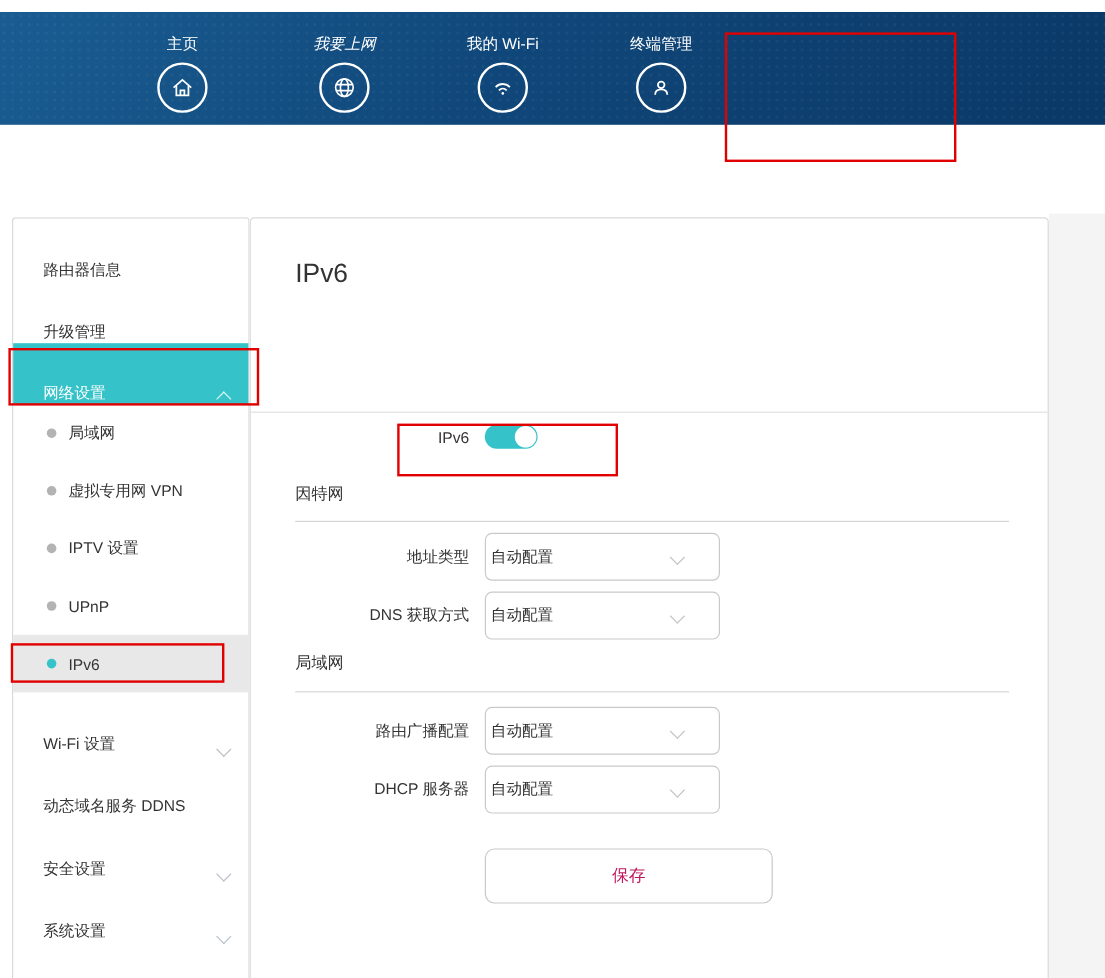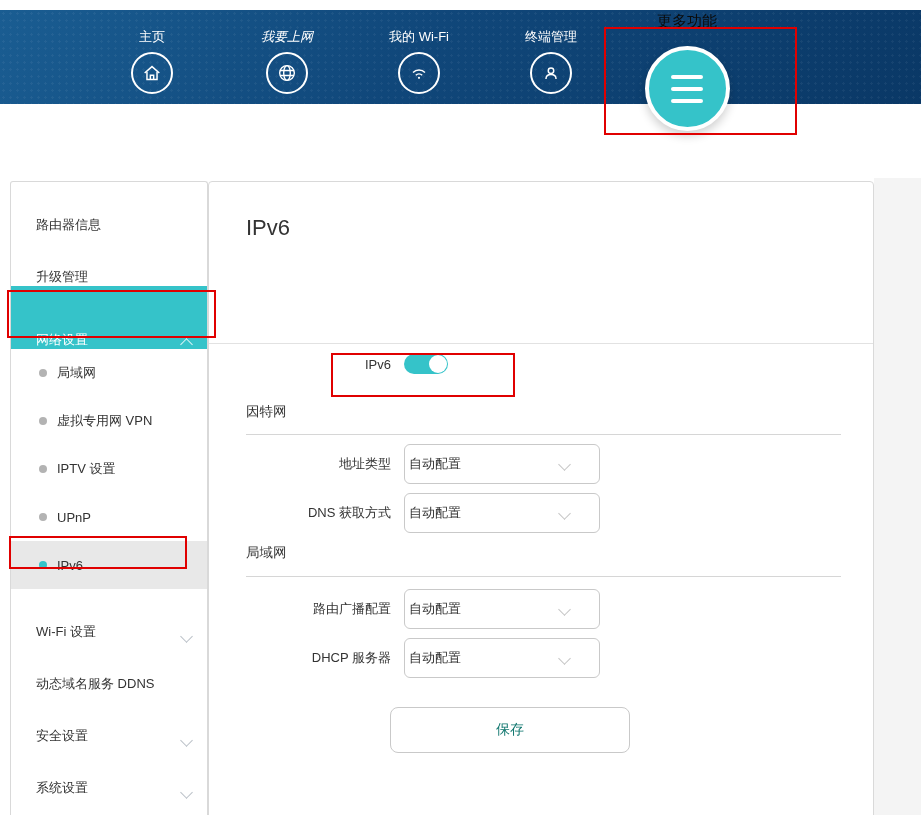--- a/index.html
+++ b/index.html
@@ -26,21 +26,21 @@
   .more-circle i{display:block;width:32px;height:4px;background:#fff;border-radius:2px;}
 
   
   .anno{position:absolute;border:2px solid #e00000;box-sizing:border-box;pointer-events:none;}
 
   
   .sidebar{position:absolute;left:10px;top:181px;width:198px;background:#fff;
     border:1px solid #d9d9d9;border-bottom:none;border-radius:3px 3px 0 0;box-sizing:border-box;}
   .side-item{display:flex;align-items:flex-end;justify-content:space-between;
     height:52px;padding:0 16px 0 25px;font-size:13px;color:#333;cursor:pointer;box-sizing:border-box;}
-  .side-item.active{background:#35c3c9;color:#fff;height:63px;}
+  .side-item.active{background:#35c3c9;color:#fff;height:51px;}
   .side-sub{display:flex;align-items:center;height:48px;padding:0 16px 0 28px;font-size:13px;color:#333;cursor:pointer;box-sizing:border-box;}
   .side-sub.active{background:#e8e8e8;}
   .dot{width:8px;height:8px;border-radius:50%;background:#b3b3b3;margin-right:10px;flex:0 0 auto;}
   .side-sub.active .dot{background:#35c3c9;}
   .chev{width:8px;height:8px;border-right:1.5px solid #b9c0c7;border-bottom:1.5px solid #b9c0c7;
     transform:rotate(45deg);margin-top:-4px;flex:0 0 auto;}
   .chev.up{border-color:#d8f4f6;transform:rotate(-135deg);margin-top:4px;}
 
   
   .right-gutter{position:absolute;left:874px;top:178px;width:47px;height:637px;background:#f4f4f4;}
@@ -57,22 +57,22 @@
   .select{position:relative;width:196px;height:40px;border:1px solid #c9c9c9;border-radius:6px;background:#fff;
     display:flex;align-items:center;padding-left:4px;font-size:13px;color:#333;box-sizing:border-box;cursor:pointer;}
   .select .chev{border-color:#c4c4c4;position:absolute;right:30px;top:15px;margin:0;}
 
   .toggle{position:relative;width:44px;height:20px;background:#35c3c9;border-radius:10px;cursor:pointer;}
   .toggle .knob{position:absolute;right:1px;top:1px;width:18px;height:18px;background:#fff;border-radius:50%;}
 
   .section-title{position:absolute;left:37px;font-size:13.5px;color:#333;}
   .hr{position:absolute;left:37px;width:595px;height:1px;background:#d6d6d6;}
 
-  .save-btn{position:absolute;left:181px;width:240px;height:46px;border:1px solid #c9c9c9;border-radius:8px;
-    background:#fff;font-size:14px;color:#0f766e;display:flex;align-items:center;justify-content:center;cursor:pointer;
+  .save-btn{position:absolute;left:195px;width:240px;height:46px;border:1px solid #c9c9c9;border-radius:8px;
+    background:#fff;font-size:14px;color:#be185d;display:flex;align-items:center;justify-content:center;cursor:pointer;
     font-family:"Liberation Sans","DejaVu Sans",sans-serif;}
 </style>
 </head>
 <body>
 
 <div class="stage">
 
   <div class="topbar">
 
     <div class="nav-item" style="left:92px;">
@@ -112,28 +112,20 @@
       <span class="nav-label">终端管理</span>
       <span class="nav-circle">
         <svg width="22" height="22" viewBox="0 0 24 24" fill="none" stroke="#fff" stroke-width="1.6">
           <circle cx="12" cy="9.5" r="3"></circle>
             <path d="M6.5 18.5 C6.5 15 9 13.6 12 13.6 C15 13.6 17.5 15 17.5 18.5"></path>
         </svg>
       </span>
     </div>
   </div>
 
-  <div class="more-wrap">
-    <span class="more-label">更多功能</span>
-    <span class="more-circle">
-        <i></i>
-        <i></i>
-        <i></i>
-      </span>
-  </div>
 
   <div class="right-gutter"></div>
 
   <div class="sidebar">
     <div class="side-item">
       <span>路由器信息</span>
     </div>
     <div class="side-item">
       <span>升级管理</span>
     </div>

